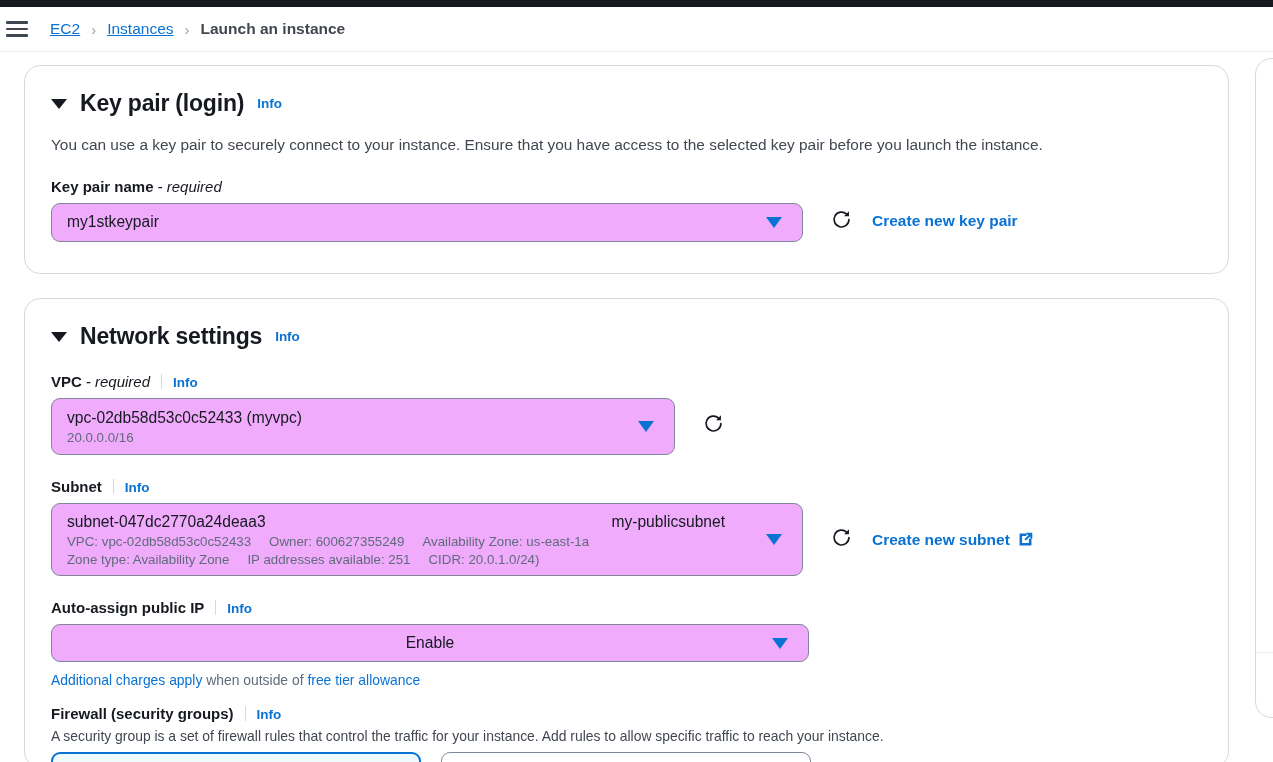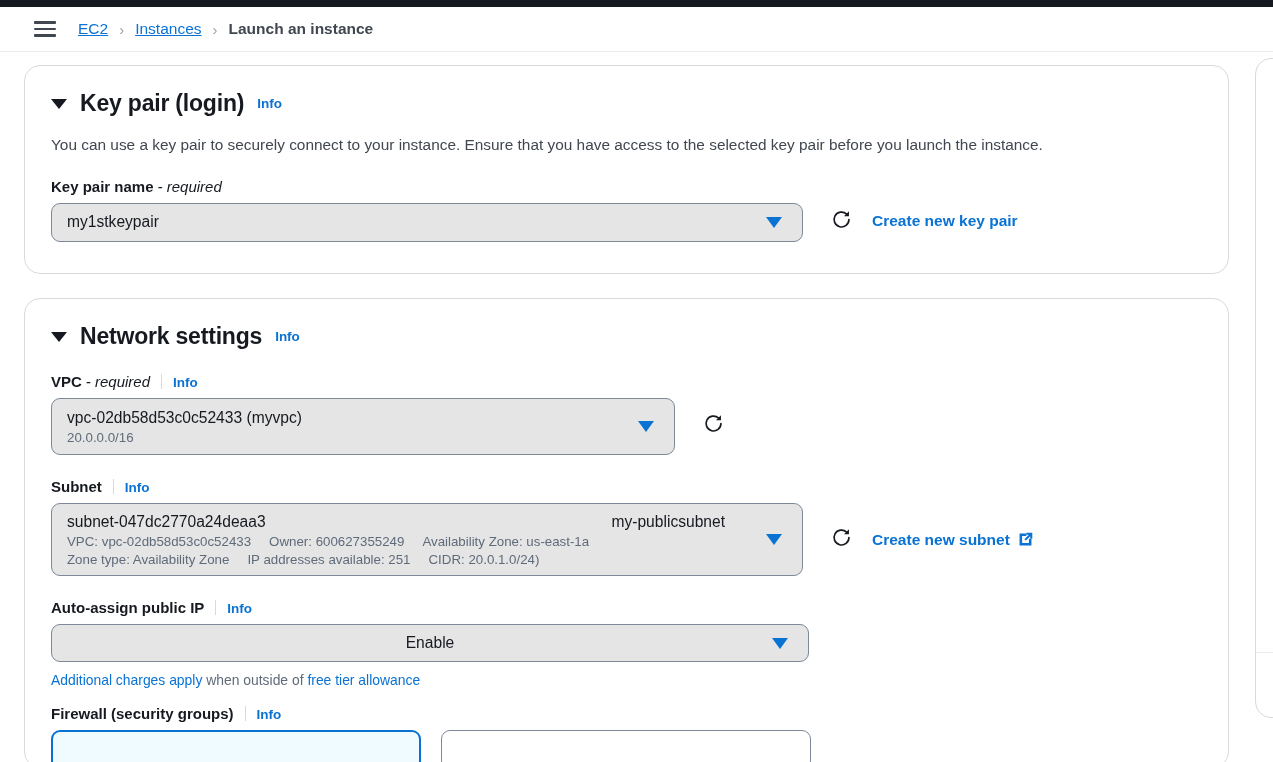--- a/index.html
+++ b/index.html
@@ -18,21 +18,21 @@
     background: #16191f;
   }
 
   
   .crumb-bar {
     position: absolute; top: 7px; left: 0;
     width: 1273px; height: 45px;
     background: #ffffff;
     border-bottom: 1px solid #e9ebed;
     display: flex; align-items: center;
-    padding-left: 34px;
+    padding-left: 6px;
   }
   .hamburger {
     width: 22px; height: 16px;
     display: flex; flex-direction: column; justify-content: space-between;
     cursor: pointer; margin-right: 22px;
   }
   .hamburger span {
     display: block; height: 2.6px; width: 100%;
     background: #414750; border-radius: 1px;
   }
@@ -115,21 +115,21 @@
   }
   .lbl-info {
     color: #0972d3; font-size: 13.5px; font-weight: bold; cursor: pointer;
   }
 
   
   .row { display: flex; align-items: flex-start; margin-top: 8px; }
   .select {
     border: 1px solid #7d8998;
     border-radius: 9px;
-    background: #e5e5e5;
+    background: #f0abfc;
     position: relative;
     display: flex; align-items: center;
     cursor: pointer;
   }
   .select .caret-blue {
     position: absolute; right: 20px;
     width: 0; height: 0;
     border-left: 8px solid transparent;
     border-right: 8px solid transparent;
     border-top: 11px solid #0972d3;
@@ -333,20 +333,21 @@
     <div class="hint">
       <a>Additional charges apply</a><span> when outside of </span><a>free tier allowance</a>
     </div>
 
     <div class="field-label" style="margin-top:16px;">
       <span>Firewall (security groups)</span>
       <span class="lbl-divider"></span>
       <a class="lbl-info">Info</a>
     </div>
 
+    <div class="fw-desc">A security group is a set of firewall rules that control the traffic for your instance. Add rules to allow specific traffic to reach your instance.</div>
 
     <div class="fw-cards">
       <div class="fw-card sel"></div>
       <div class="fw-card unsel"></div>
     </div>
   </section>
 
 </div>
 
 </body></html>

